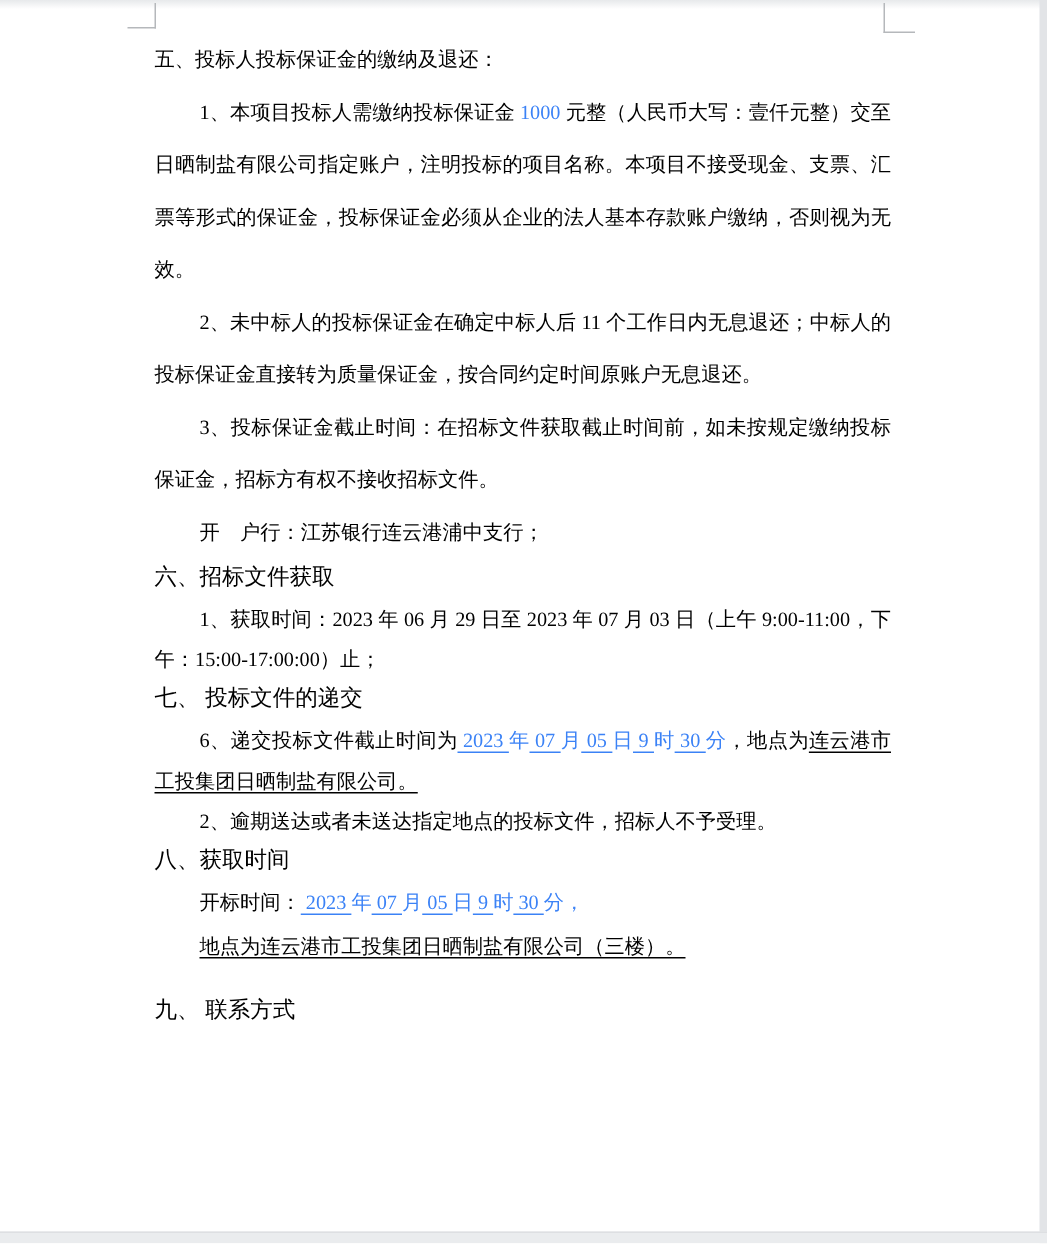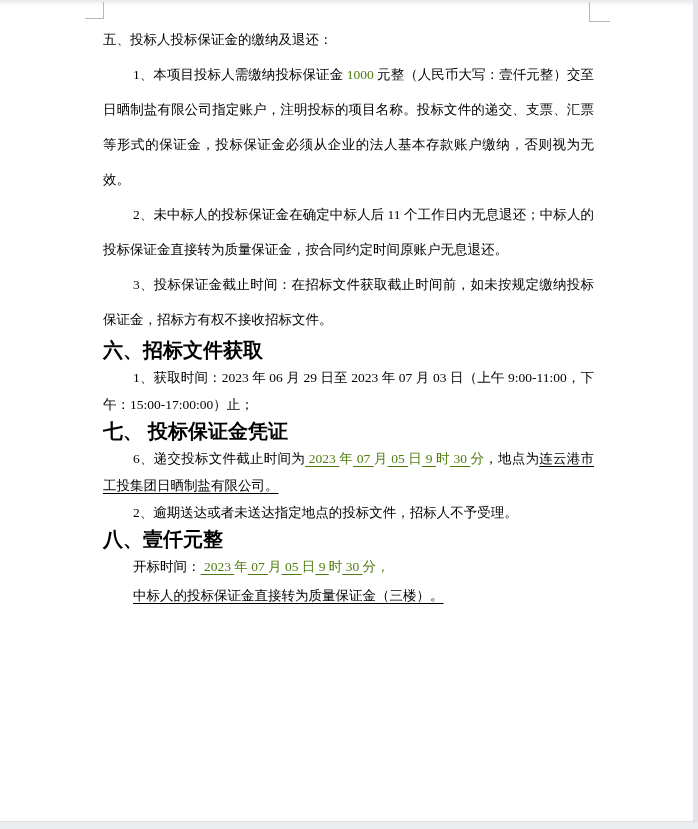--- a/index.html
+++ b/index.html
@@ -26,63 +26,67 @@
 
   .doc{
     position:absolute;top:0;left:0;
     box-sizing:border-box;
     width:698px;height:829px;
     padding:22px 104px 0 103px;
     font-size:13.5px;
   }
   .doc p{margin:0;text-align:justify;}
   .h-plain{font-size:13.5px;font-weight:normal;line-height:24px;margin:0 0 30px 0;}
-  .h-bold{font-size:20px;font-weight:bold;line-height:26px;margin:0;}
+  .h-bold{font-size:15px;font-weight:normal;line-height:26px;margin:0;}
   .s5 p{line-height:35px;}
   .s67 p{line-height:27px;}
   .s8p{line-height:29px;}
   .indent{text-indent:30px;}
-  .red{color:#4d7c0f;}
+  .red{color:#3b82f6;}
   .u{text-decoration:underline;text-underline-offset:3px;}
   .s9{margin-top:16px;}
 </style>
 </head>
 <body>
 
 <div id="screen">
 
   <div class="edge-top"></div>
   <div class="mark-tl"></div>
   <div class="mark-tr"></div>
 
   <div class="doc">
 
     <div class="s5">
       <p class="h-plain">五、投标人投标保证金的缴纳及退还：</p>
-      <p class="indent"><span>1、本项目投标人需缴纳投标保证金 </span><span class="red">1000</span><span> 元整（人民币大写：壹仟元整）交至日晒制盐有限公司指定账户，注明投标的项目名称。投标文件的递交、支票、汇票等形式的保证金，投标保证金必须从企业的法人基本存款账户缴纳，否则视为无效。</span></p>
+      <p class="indent"><span>1、本项目投标人需缴纳投标保证金 </span><span class="red">1000</span><span> 元整（人民币大写：壹仟元整）交至日晒制盐有限公司指定账户，注明投标的项目名称。本项目不接受现金、支票、汇票等形式的保证金，投标保证金必须从企业的法人基本存款账户缴纳，否则视为无效。</span></p>
       <p class="indent">2、未中标人的投标保证金在确定中标人后 11 个工作日内无息退还；中标人的投标保证金直接转为质量保证金，按合同约定时间原账户无息退还。</p>
       <p class="indent">3、投标保证金截止时间：在招标文件获取截止时间前，如未按规定缴纳投标保证金，招标方有权不接收招标文件。</p>
+      <p class="indent">开　户行：江苏银行连云港浦中支行；</p>
     </div>
 
     <div class="s67">
       <p class="h-bold">六、招标文件获取</p>
       <p class="indent">1、获取时间：2023 年 06 月 29 日至 2023 年 07 月 03 日（上午 9:00-11:00，下午：15:00-17:00:00）止；</p>
     </div>
 
     <div class="s67">
-      <p class="h-bold">七、 投标保证金凭证</p>
+      <p class="h-bold">七、 投标文件的递交</p>
       <p class="indent"><span>6、递交投标文件截止时间为</span><span class="red u"> 2023 </span><span class="red">年</span><span class="red u"> 07 </span><span class="red">月</span><span class="red u"> 05 </span><span class="red">日</span><span class="red u"> 9 </span><span class="red">时</span><span class="red u"> 30 </span><span class="red">分</span><span>，地点为</span><span class="u">连云港市工投集团日晒制盐有限公司。</span></p>
       <p class="indent">2、逾期送达或者未送达指定地点的投标文件，招标人不予受理。</p>
     </div>
 
     <div>
-      <p class="h-bold">八、壹仟元整</p>
+      <p class="h-bold">八、获取时间</p>
       <p class="indent s8p"><span>开标时间：</span><span class="red u"> 2023 </span><span class="red">年</span><span class="red u"> 07 </span><span class="red">月</span><span class="red u"> 05 </span><span class="red">日</span><span class="red u"> 9 </span><span class="red">时</span><span class="red u"> 30 </span><span class="red">分</span><span class="red">，</span></p>
-      <p class="indent s8p u">中标人的投标保证金直接转为质量保证金（三楼）。</p>
+      <p class="indent s8p u">地点为连云港市工投集团日晒制盐有限公司（三楼）。</p>
     </div>
 
+    <div class="s9">
+      <p class="h-bold">九、 联系方式</p>
+    </div>
 
   </div>
 
   <div class="scrollbar-track"></div>
   <div class="edge-bottom"></div>
 
 </div>
 
 </body></html>

